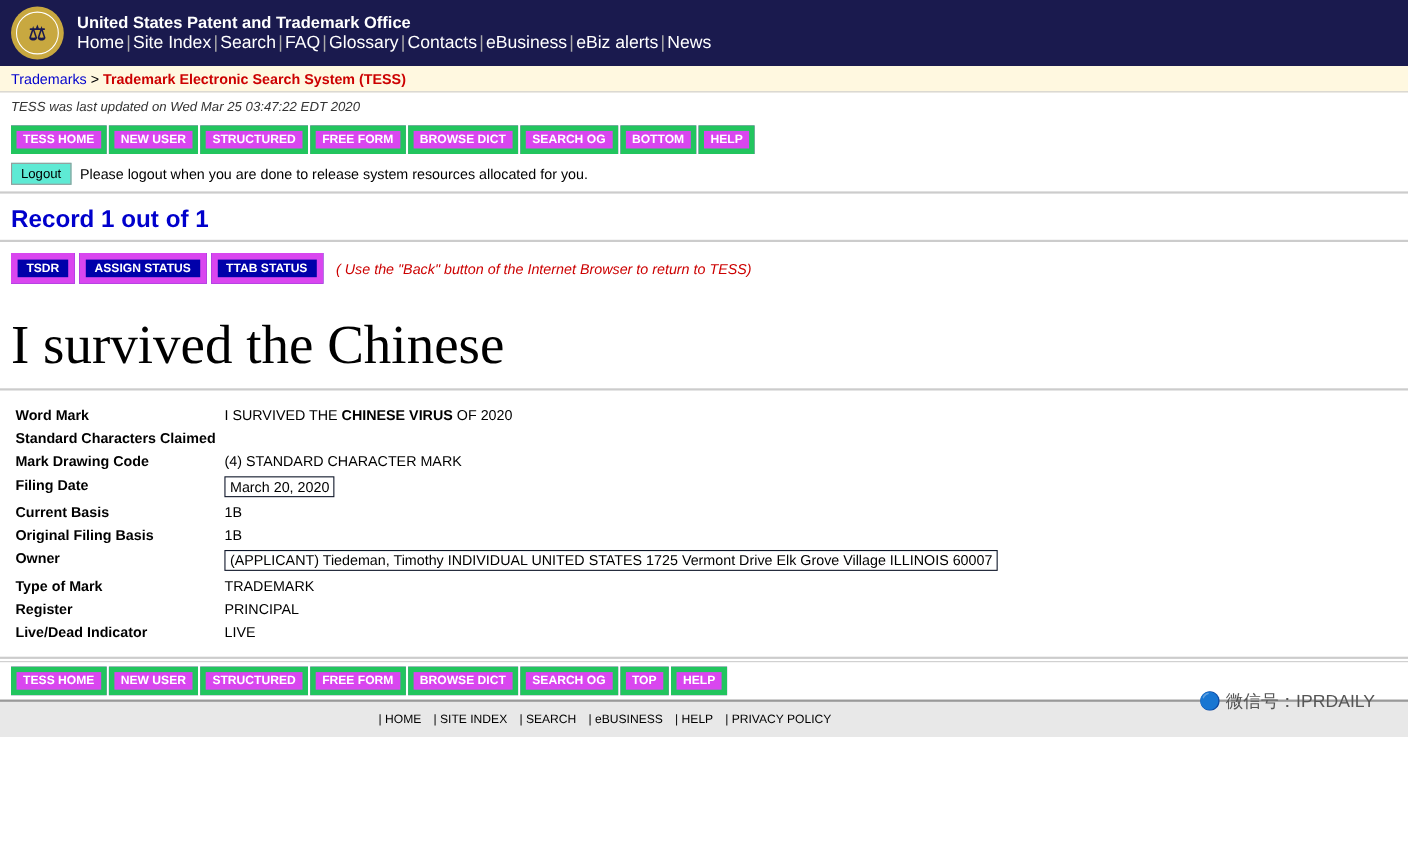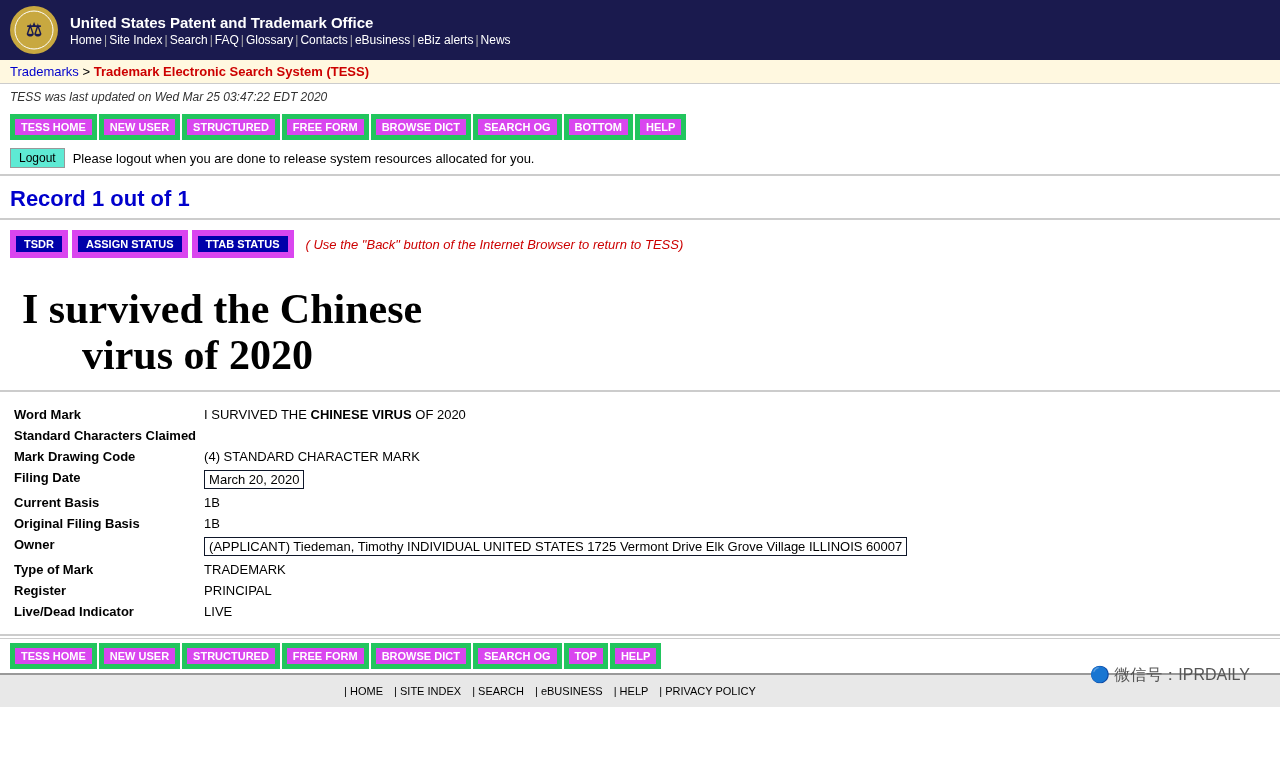--- a/index.html
+++ b/index.html
@@ -3,21 +3,21 @@
   <meta charset="utf-8">
   <style>
     * { margin: 0; padding: 0; box-sizing: border-box; }
     body { font-family: Arial, sans-serif; font-size: 13px; background: #fff; color: #000; }
 
     
     #header { background: #1a1a4e; display: flex; align-items: center; padding: 6px 10px; }
     #header-logo { width: 48px; height: 48px; border-radius: 50%; background: #c8a840; display: flex; align-items: center; justify-content: center; margin-right: 12px; font-size: 22px; color: #1a1a4e; font-weight: bold; }
     #header-text { color: #fff; }
     #header-title { font-size: 15px; font-weight: bold; }
-    #header-nav { display: flex; flex-wrap: wrap; gap: 0; font-size: 12px; margin-top: 2px; }
+    #header-nav { display: flex; flex-wrap: wrap; gap: 0; font-size: 16px; margin-top: 2px; }
     #header-nav a { color: #fff; text-decoration: none; }
     #header-nav span { color: #aaa; margin: 0 2px; }
 
     
     #breadcrumb { background: #fff8e0; border-bottom: 1px solid #ccc; padding: 4px 10px; font-size: 13px; }
     #breadcrumb a { color: #0000cc; text-decoration: none; }
     #breadcrumb .current { color: #cc0000; font-weight: bold; }
 
     
     #update-notice { padding: 6px 10px; font-size: 12px; font-style: italic; color: #333; }
@@ -35,21 +35,21 @@
 
     hr { border: none; border-top: 1px solid #ccc; margin: 0 0; }
 
     
     #status-row { display: flex; align-items: center; gap: 4px; padding: 8px 10px; }
     .btn-status { background: #0000aa; color: #fff; font-size: 11px; font-weight: bold; border: 6px solid #d946ef; padding: 2px 8px; cursor: pointer; text-transform: uppercase; }
     #back-message { color: #cc0000; font-style: italic; font-size: 13px; margin-left: 8px; }
 
     
     #mark-image-area { padding: 20px 10px 10px 10px; }
-    #mark-image-text { font-family: 'Times New Roman', Times, serif; font-size: 42px; font-weight: bold; line-height: 1.1; color: #000; margin-left: 12px; }
+    #mark-image-text { font-family: 'Times New Roman', Times, serif; font-size: 50px; font-weight: normal; line-height: 1.1; color: #000; }
 
     
     #data-table { padding: 10px 10px; width: 100%; }
     #data-table table { width: 100%; border-collapse: collapse; }
     #data-table td { vertical-align: top; padding: 3px 4px; font-size: 13px; margin-left: 38px; }
     #data-table td:first-child { font-weight: bold; width: 180px; white-space: nowrap; }
     .highlight-box { border: 1px solid #0f172a; display: inline-block; padding: 1px 4px; }
 
     
     #bottom-toolbar { display: flex; align-items: center; gap: 2px; padding: 4px 10px; flex-wrap: wrap; border-top: 1px solid #ccc; }
@@ -130,21 +130,20 @@
 <div id="status-row">
   <button class="btn-status">TSDR</button>
   <button class="btn-status">Assign Status</button>
   <button class="btn-status">TTAB Status</button>
   <span id="back-message">( Use the "Back" button of the Internet Browser to return to TESS)</span>
 </div>
 
 <div id="mark-image-area">
   <div id="mark-image-text">
     <div>I survived the Chinese</div>
-    <div style="margin-left: 60px;">virus of 2020</div>
   </div>
 </div>
 
 <hr class="divider-line">
 
 <div id="data-table">
   <table>
     <tbody>
         <tr>
       <td>Word Mark</td>

